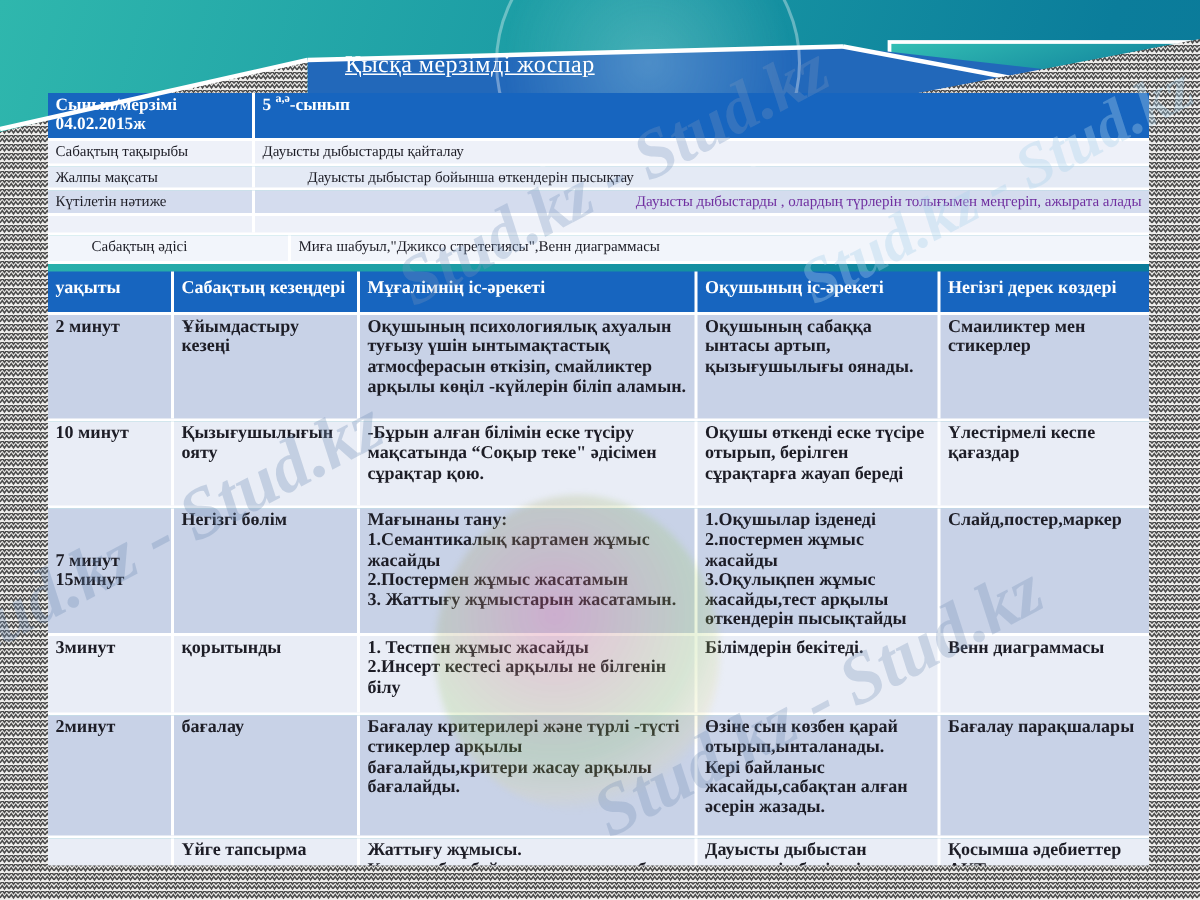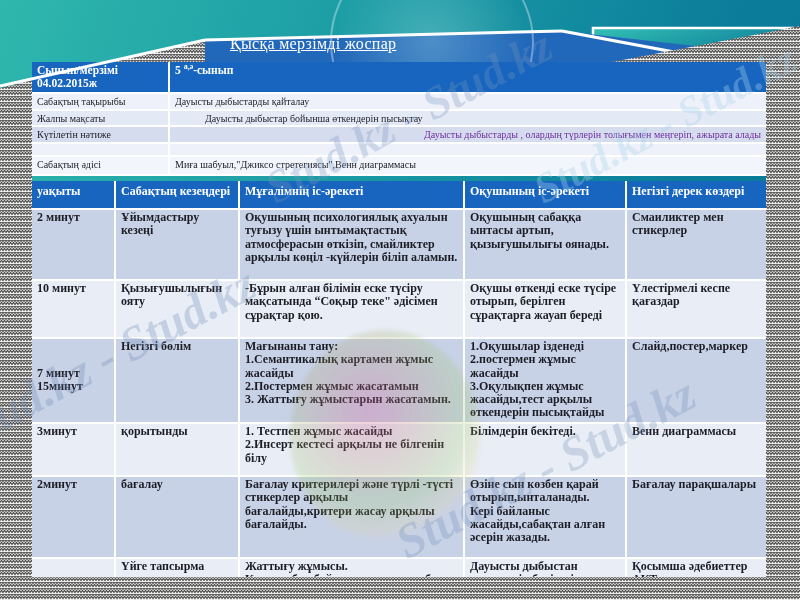--- a/index.html
+++ b/index.html
@@ -37,21 +37,21 @@
   #info-table{top:62px;}
   #info-table .lbl{width:138px;flex:none;}
   #info-table .val{flex:1;}
   .it-head{background:#1765bf;color:#ffffff;font-weight:bold;height:30px;}
   .it-head .cell{font-size:11.5px;line-height:13px;padding-top:2px;}
   .it-r1{background:#eef1f9;height:15px;}
   .it-r2{background:#e4eaf5;height:14px;gap:30px;}
   .it-r3{background:#d4dcee;height:15px;}
   .it-r3 .val{color:#7030a0;text-align:right;}
   .it-r3b{background:#eef1f9;height:11px;}
-  .it-r4{background:#f2f5fb;height:17px;}
+  .it-r4{background:#f2f5fb;height:17px;padding-left:24px;}
   sup{font-size:8px;line-height:0;text-align:right;}
   
   #plan-table{top:181px;}
   .pt-head{background:#1765bf;color:#ffffff;font-weight:bold;height:27px;}
   .pt-head .cell{font-size:12px;line-height:13px;padding-top:4px;}
   .c1{width:84px;flex:none;}
   .c2{width:124px;flex:none;}
   .c3{width:225px;flex:none;}
   .c4{width:162px;flex:none;}
   .c5{flex:1;}

